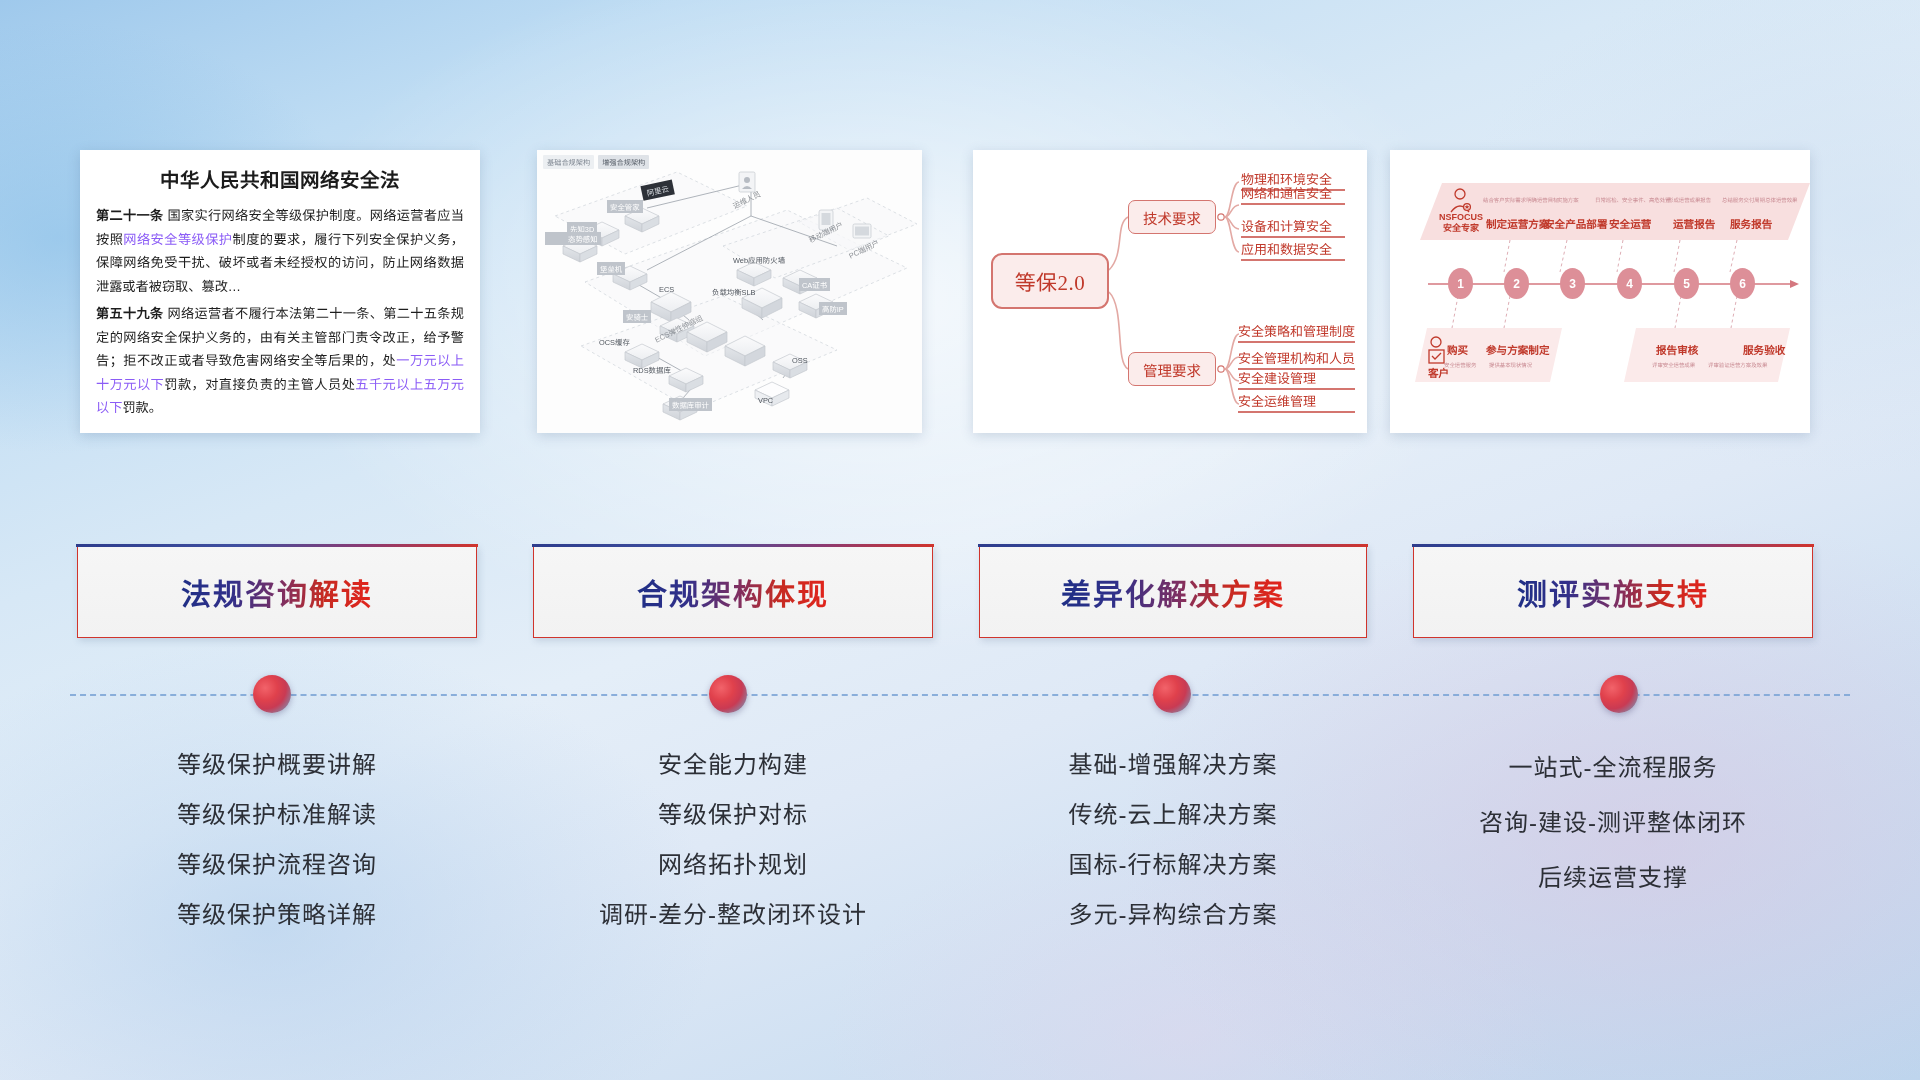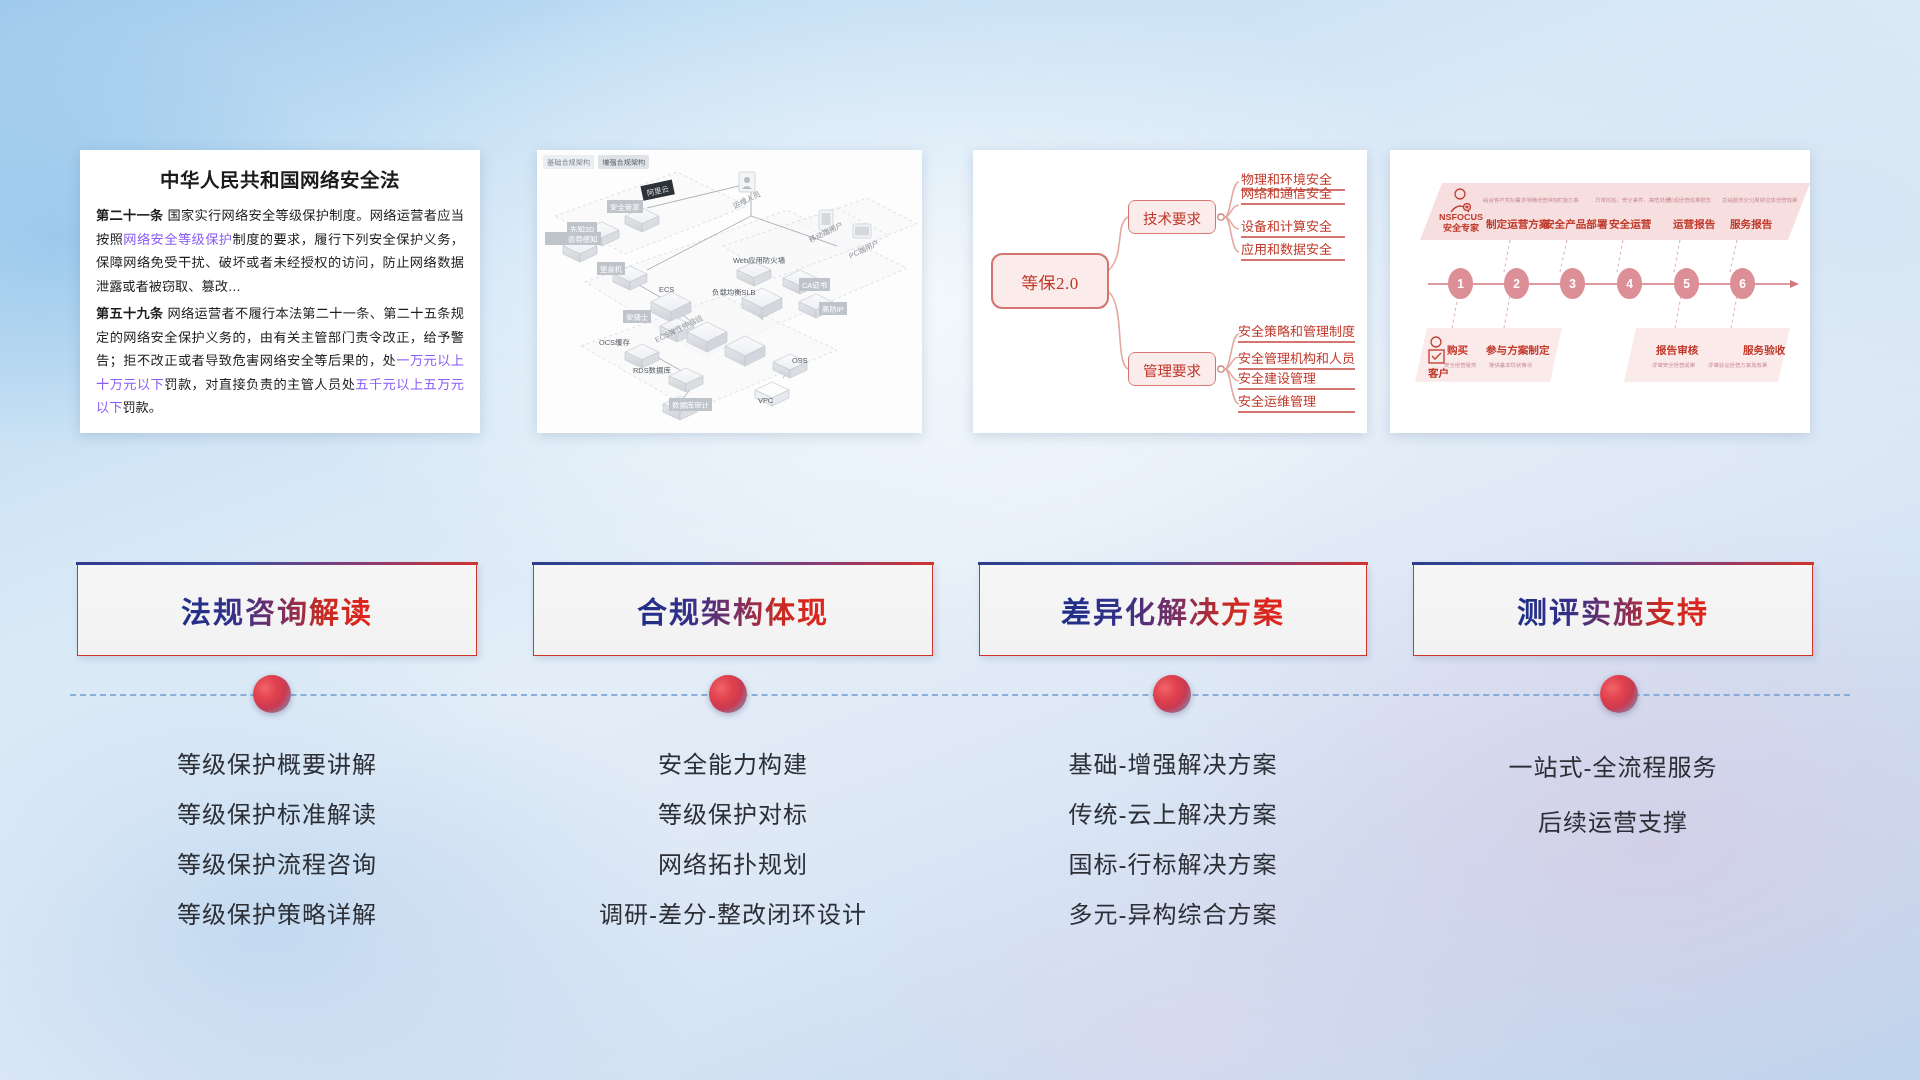--- a/index.html
+++ b/index.html
@@ -81,21 +81,21 @@
 
   
   .mind{position:relative;width:100%;height:100%;background:#fff;padding:0;}
   .mind svg{position:absolute;inset:0;}
   .mind-node{
     position:absolute;box-sizing:border-box;display:flex;align-items:center;
     justify-content:center;white-space:nowrap;font-family:"Liberation Serif","DejaVu Serif",serif;
   }
   .mind-root{
     left:18px;top:103px;width:118px;height:56px;border:2.5px solid #d4756f;
-    border-radius:11px;background:#fbeceb;color:#c0392b;font-size:17px;
+    border-radius:11px;background:#fbeceb;color:#c0392b;font-size:21px;
     letter-spacing:.5px;
   }
   .mind-branch{
     width:88px;height:34px;border:1.6px solid #d4756f;border-radius:7px;
     background:#fbeceb;color:#c0392b;font-size:14.5px;
   }
   .mind-b1{left:155px;top:50px;}
   .mind-b2{left:155px;top:202px;}
   .mind-leaf{
     font-size:13px;color:#c0392b;border-bottom:2px solid #d4756f;
@@ -116,21 +116,20 @@
   }
 
   
   .titles{position:absolute;top:545px;left:0;width:1920px;height:100px;}
   .title-box{
     position:absolute;top:0;height:93px;box-sizing:border-box;
     border:1.6px solid #d0342c;
     background:linear-gradient(180deg,#f6f6f6 0%,#f2f2f2 100%);
     display:flex;align-items:center;justify-content:center;
     box-shadow:2px 3px 7px rgba(60,90,130,.18);
-    margin-top:18px;
   }
   .title-box::before{
     content:"";position:absolute;left:-1.6px;right:-1.6px;top:-1.6px;height:2.6px;
     background:linear-gradient(90deg,#2d3c8c 0%,#3f4fa0 40%,#8b3a72 72%,#d0342c 100%);
   }
   .title-box.tb1{left:77px;width:400px;}
   .title-box.tb2{left:533px;width:400px;}
   .title-box.tb3{left:979px;width:388px;}
   .title-box.tb4{left:1413px;width:400px;}
   .title-text{
@@ -506,17 +505,18 @@
       <div class="list-item">调研-差分-整改闭环设计</div>
     </div>
     <div class="list-col lc3">
       <div class="list-item">基础-增强解决方案</div>
       <div class="list-item">传统-云上解决方案</div>
       <div class="list-item">国标-行标解决方案</div>
       <div class="list-item">多元-异构综合方案</div>
     </div>
     <div class="list-col lc4">
       <div class="list-item">一站式-全流程服务</div>
+      <div class="list-item">咨询-建设-测评整体闭环</div>
       <div class="list-item">后续运营支撑</div>
     </div>
   </div>
 
 </div>
 
 </body></html>

